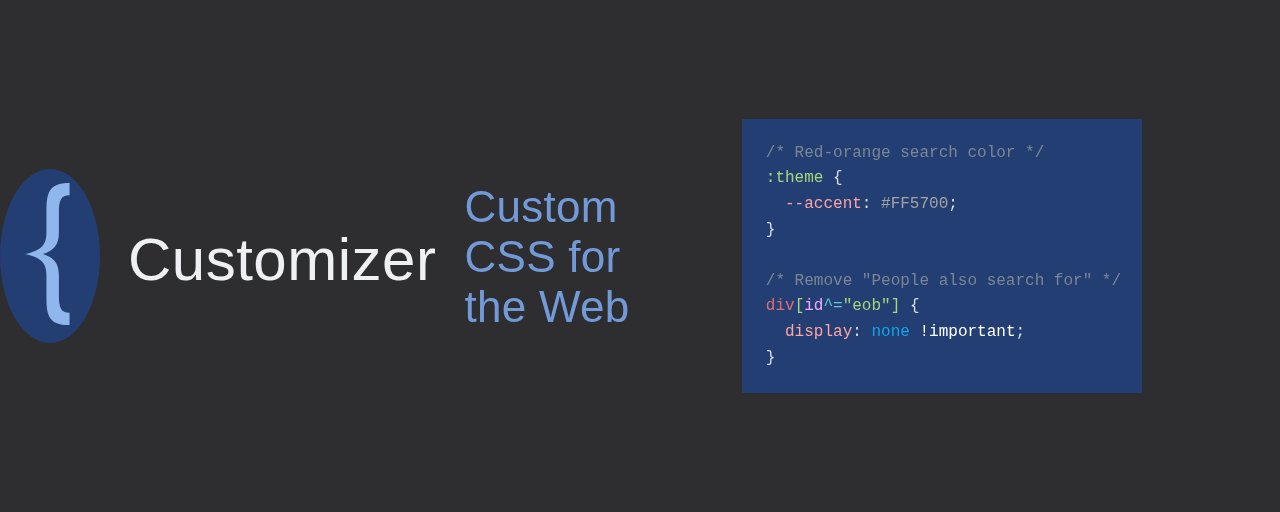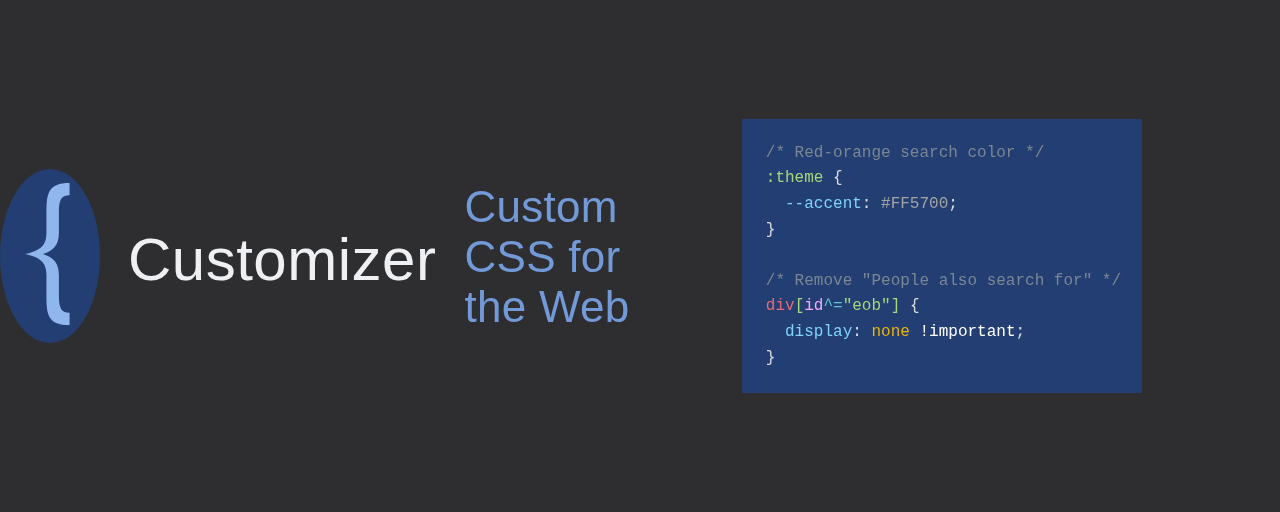--- a/index.html
+++ b/index.html
@@ -56,28 +56,28 @@
     width: 400px;
     font-family: "SFMono-Regular", Consolas, "Liberation Mono", Menlo, monospace;
     font-size: 16px;
     line-height: 1.6;
     white-space: pre;
     color: #d9dce3;
   }
   .tok-comment  { color: #7a8793; }
   .tok-selector { color: #a7d67b; }
   .tok-brace    { color: #d9dce3; }
-  .tok-prop     { color: #7dd3fc; }
+  .tok-prop     { color: #fca5a5; }
   .tok-hex      { color: #a3a3a3; }
   .tok-semi     { color: #d9dce3; }
   .tok-tag      { color: #e06c75; }
   .tok-attr     { color: #f0abfc; }
   .tok-op       { color: #62c6d1; }
   .tok-str      { color: #a7d67b; }
-  .tok-value    { color: #eab308; }
+  .tok-value    { color: #0ea5e9; }
   .tok-imp      { color: #ffffff; }
 </style>
 </head>
 <body>
 
 <div class="left">
   <div class="logo">
     <span>
       <svg viewBox="0 0 100 180" xmlns="http://www.w3.org/2000/svg">
         <path d="

